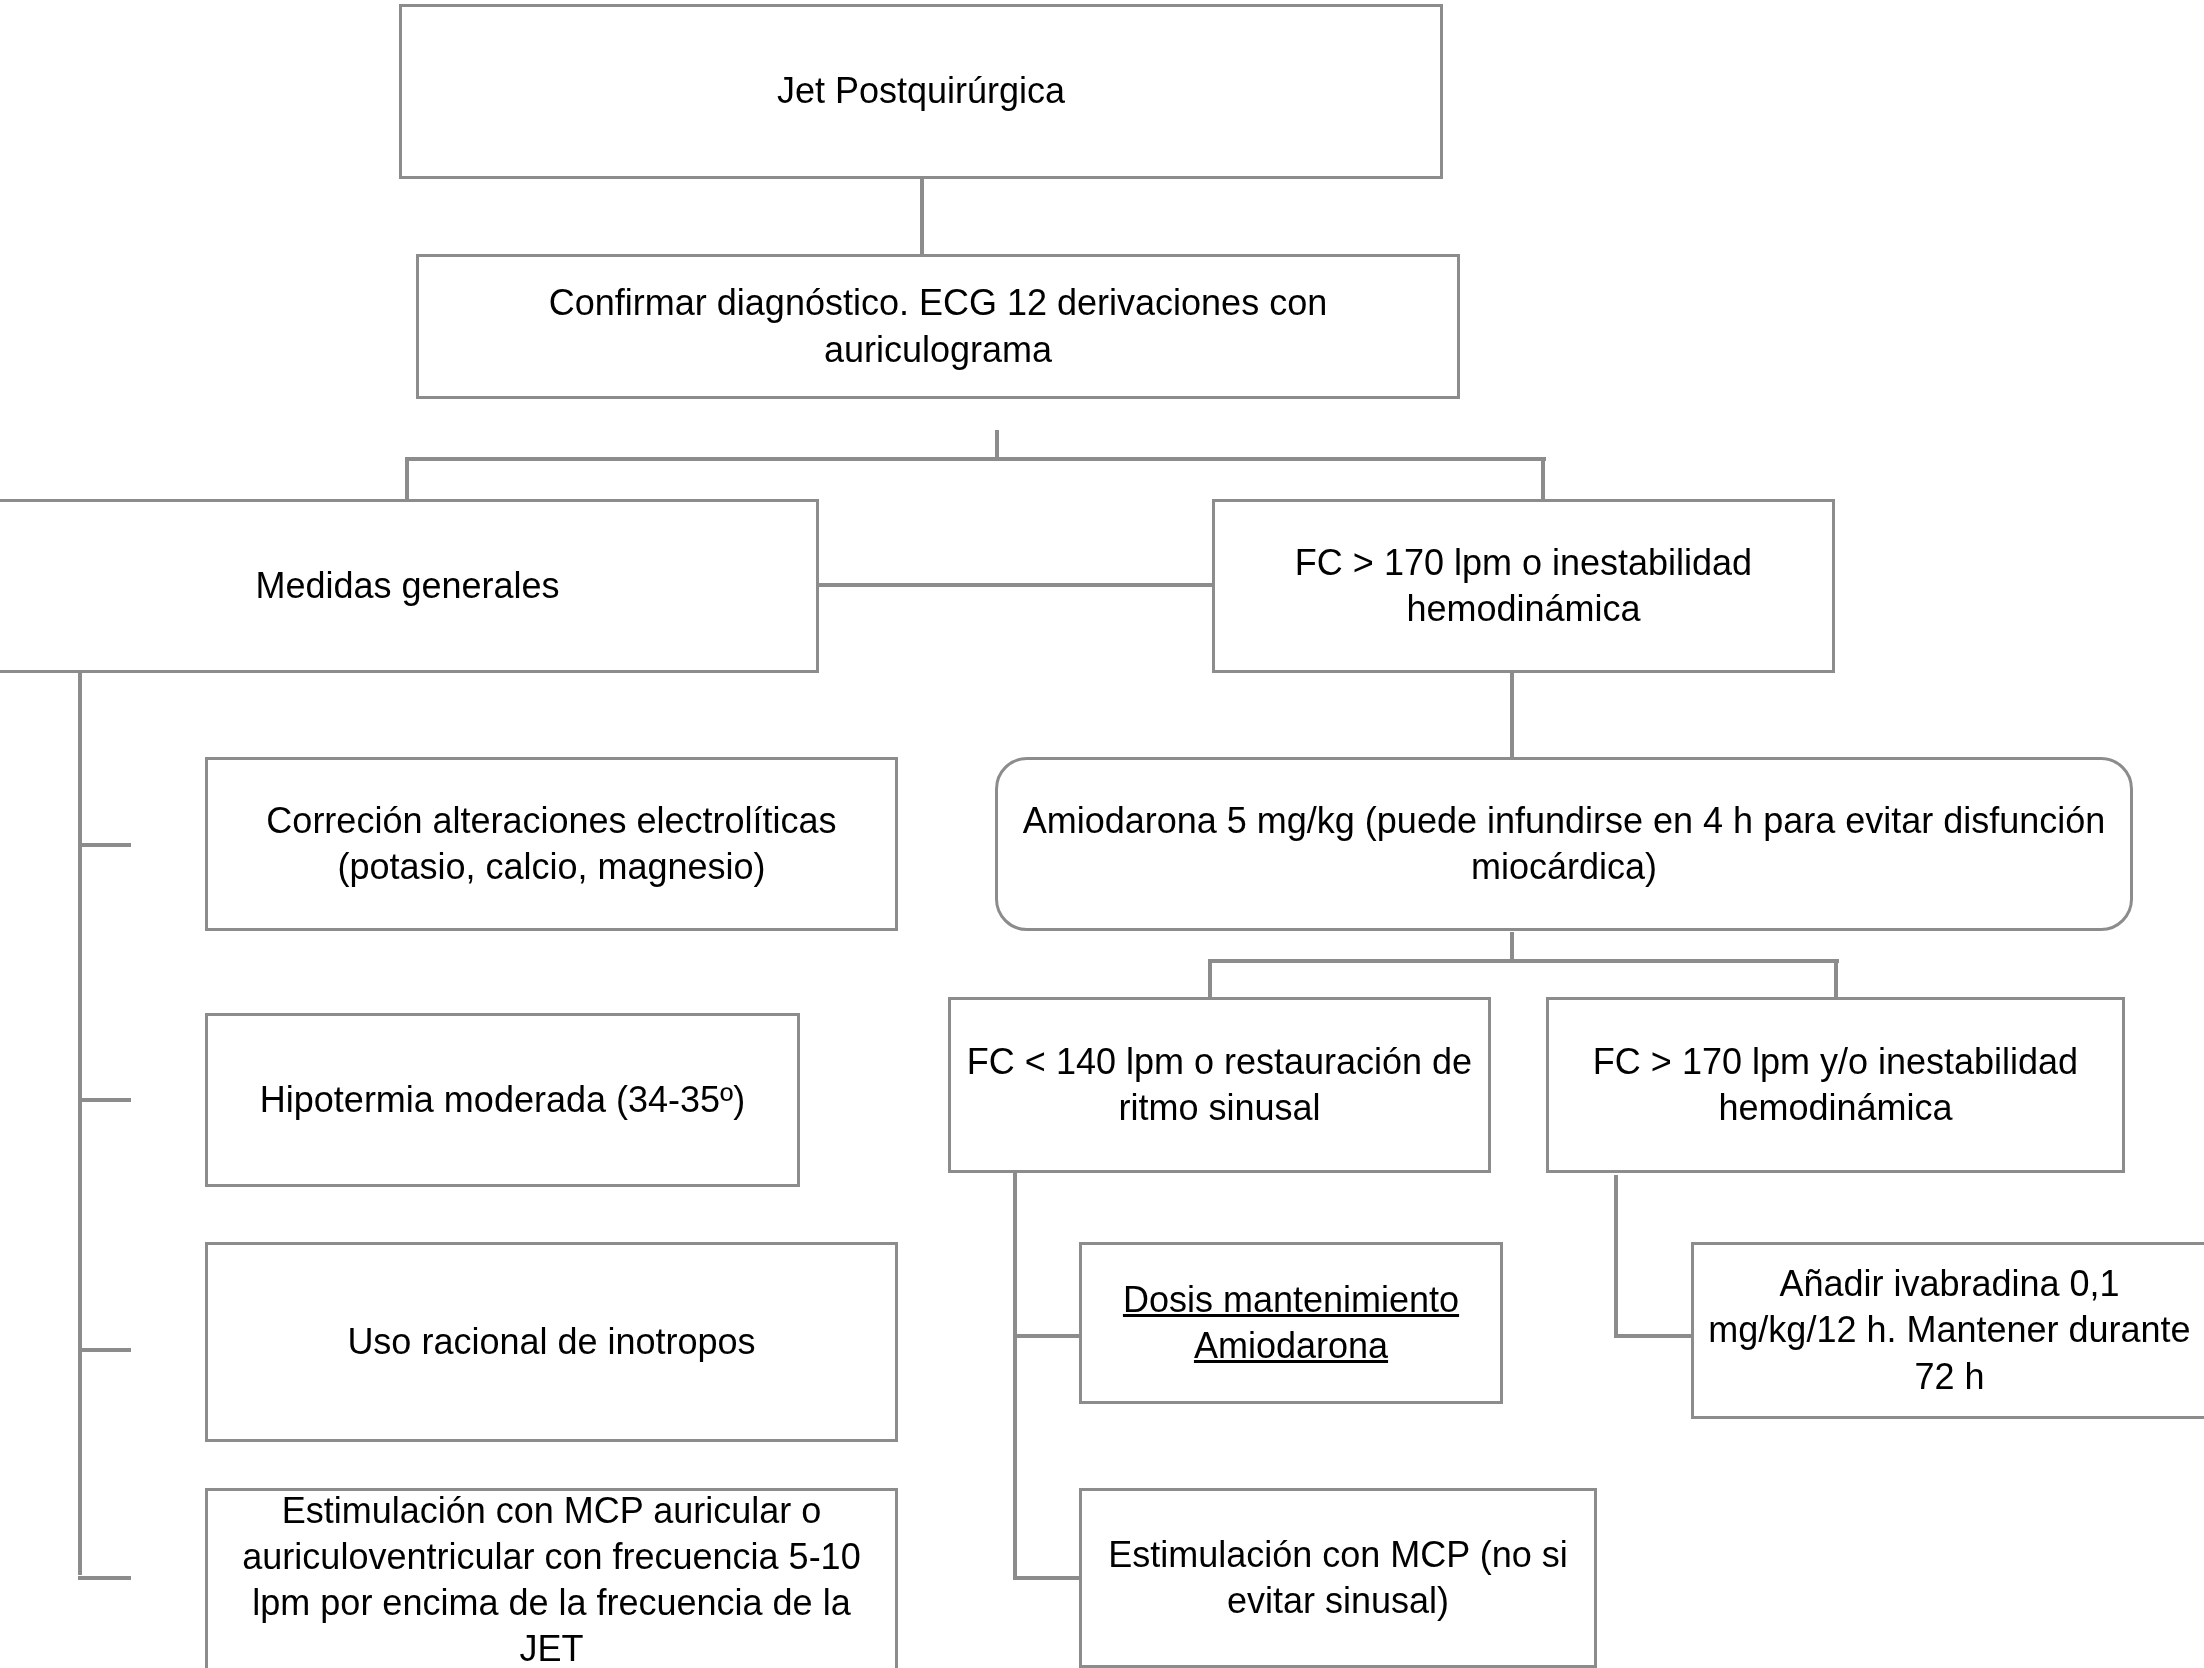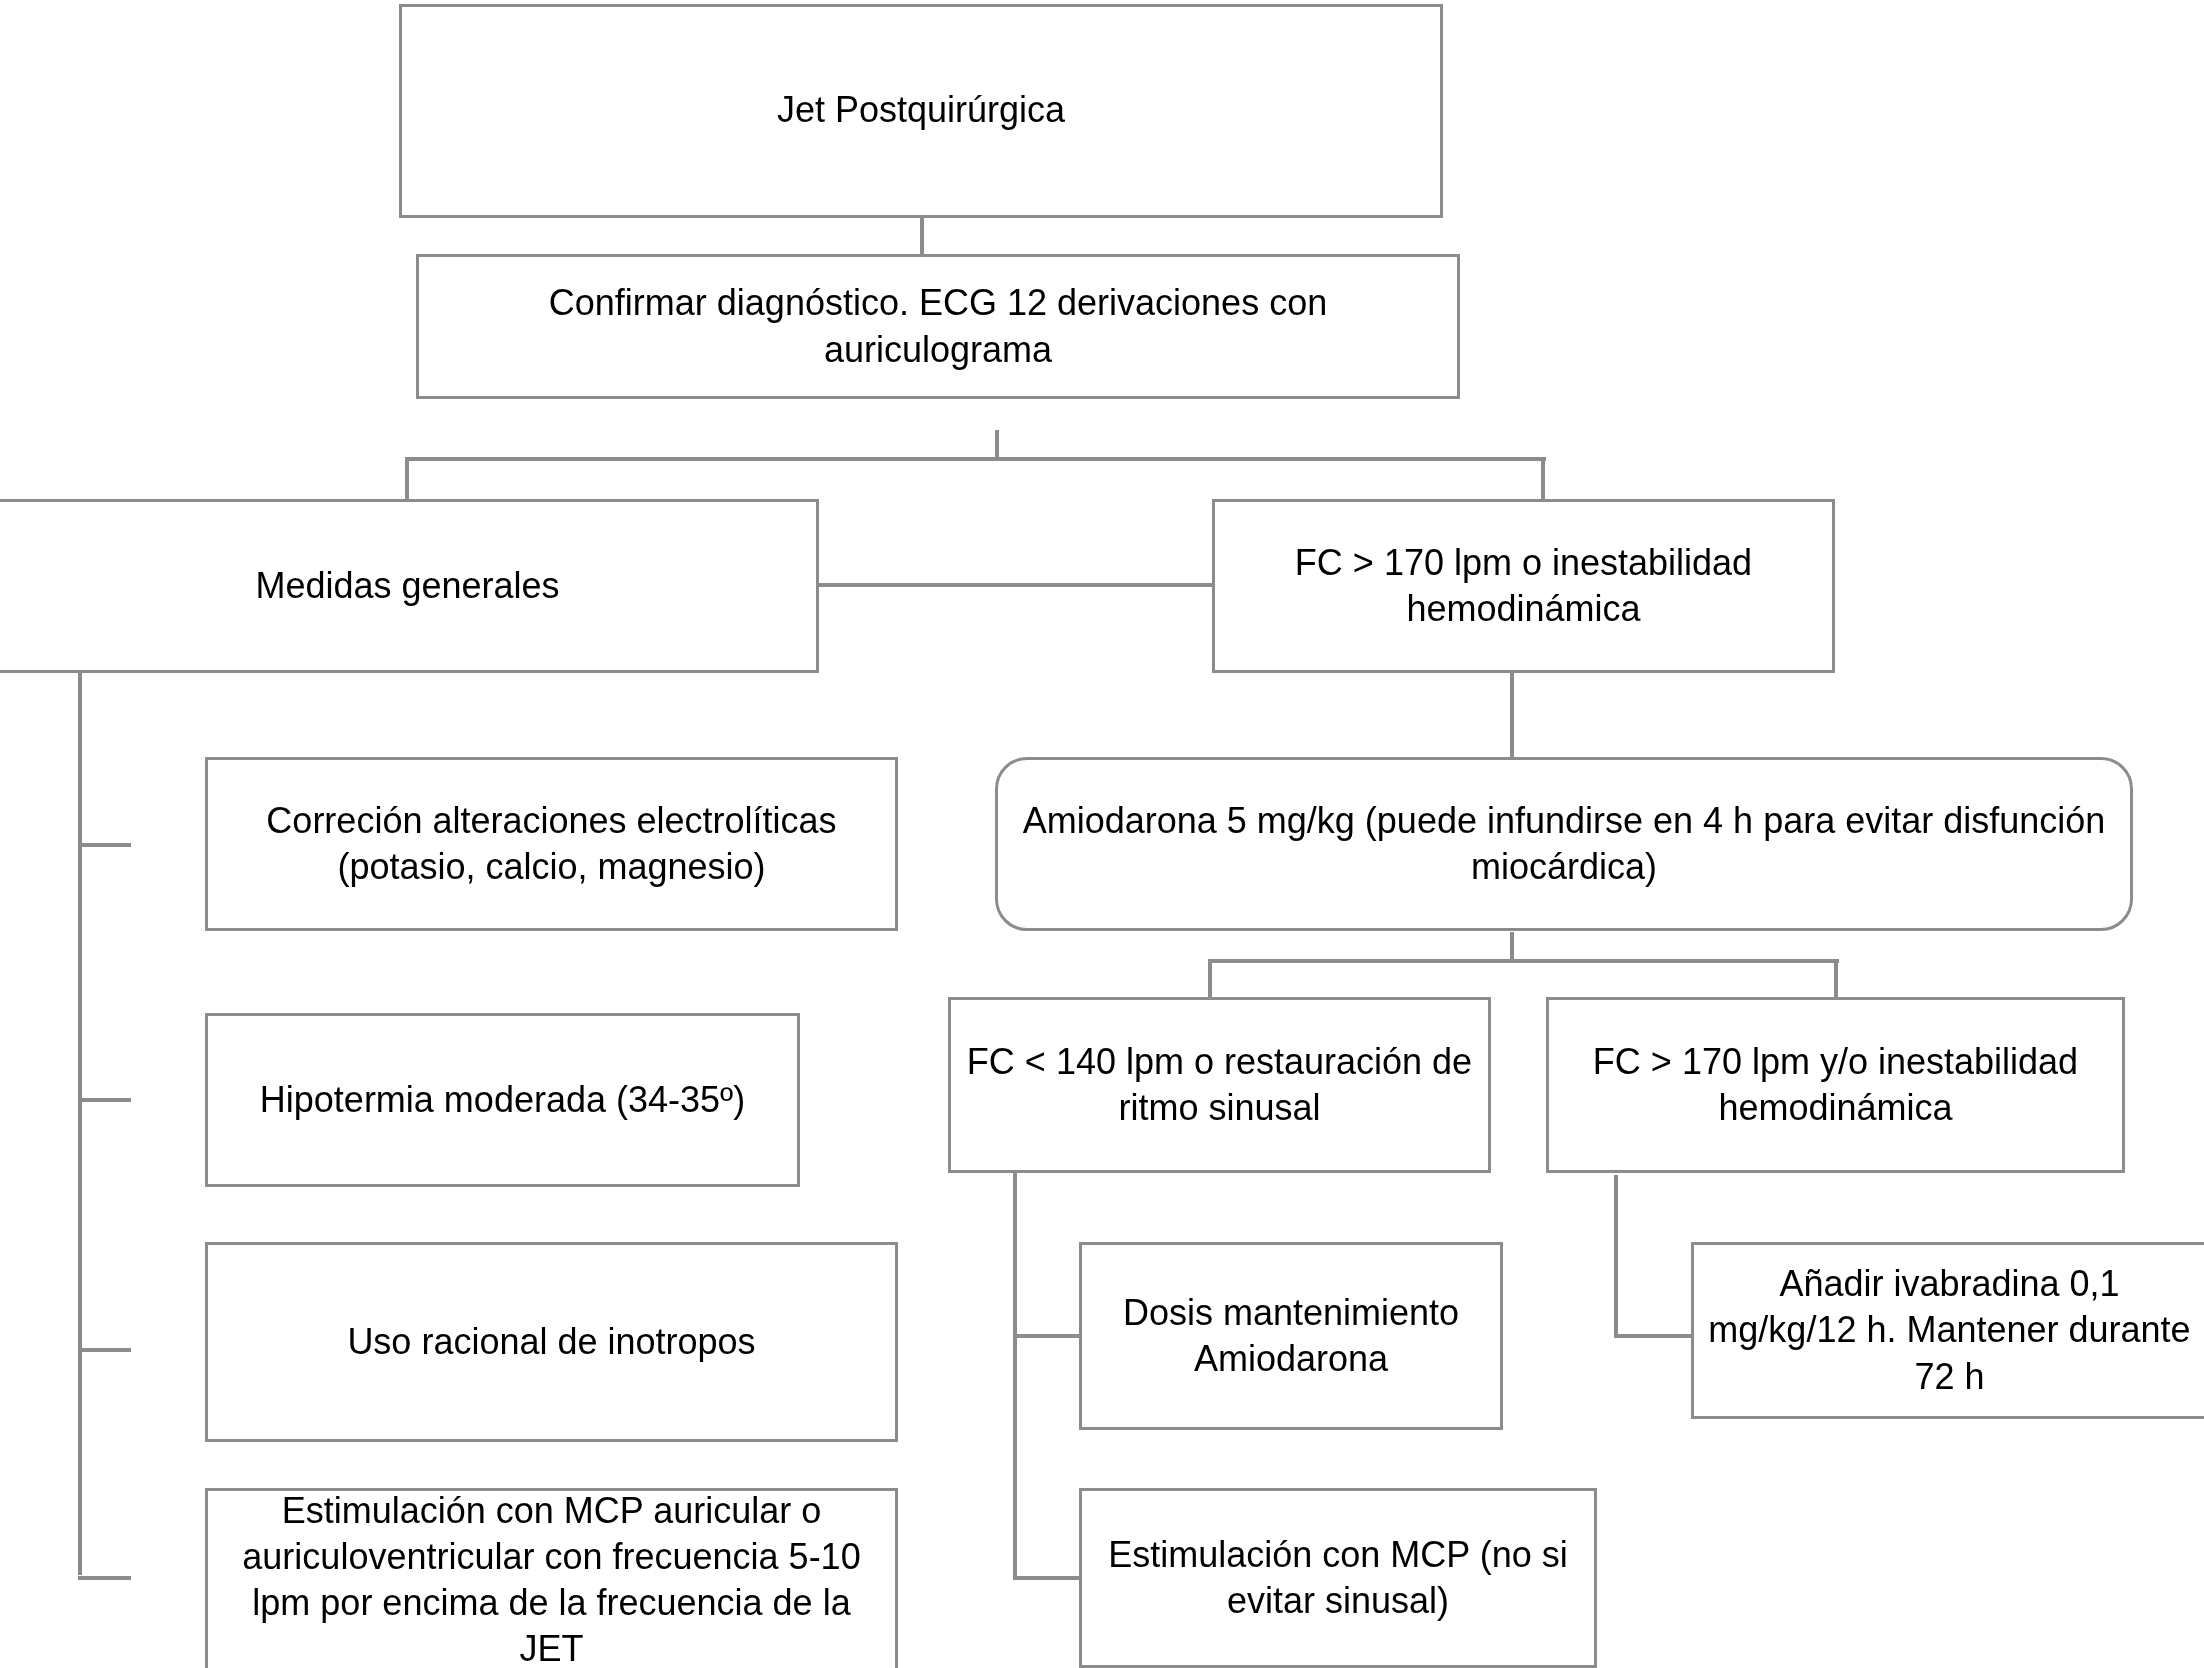--- a/index.html
+++ b/index.html
@@ -71,21 +71,21 @@
   <div class="edge v" style="left:1208px; top:959px; height:38px;"></div>
   <div class="edge v" style="left:1834px; top:959px; height:38px;"></div>
 
   <div class="edge v" style="left:1013px; top:1173px; height:406px;"></div>
   <div class="edge h" style="left:1013px; top:1334px; width:68px;"></div>
   <div class="edge h" style="left:1013px; top:1576px; width:68px;"></div>
 
   <div class="edge v" style="left:1614px; top:1175px; height:161px;"></div>
   <div class="edge h" style="left:1614px; top:1334px; width:78px;"></div>
 
-  <div class="node" style="left:399px; top:3.5px; width:1044px; height:214px;">
+  <div class="node" style="left:399px; top:3.5px; width:1044px; height:175px;">
     <span class="label">Jet Postquirúrgica</span>
   </div>
 
   <div class="node" style="left:399px; top:254px; width:1044px; height:145px;margin-left:17px;">
     <span class="label">Confirmar diagnóstico. ECG 12 derivaciones con auriculograma</span>
   </div>
 
   <div class="node" style="left:-3.5px; top:499px; width:822px; height:174px;">
     <span class="label">Medidas generales</span>
   </div>
@@ -111,21 +111,21 @@
   </div>
 
   <div class="node" style="left:1546px; top:997px; width:579px; height:176px;">
     <span class="label">FC &gt; 170 lpm y/o inestabilidad hemodinámica</span>
   </div>
 
   <div class="node" style="left:205px; top:1242px; width:693px; height:200px;">
     <span class="label">Uso racional de inotropos</span>
   </div>
 
-  <div class="node" style="left:1079px; top:1242px; width:424px; height:188px;">
+  <div class="node" style="left:1079px; top:1242px; width:424px; height:162px;text-decoration:underline;">
     <span class="label">Dosis mantenimiento Amiodarona</span>
   </div>
 
   <div class="node" style="left:1691px; top:1242px; width:517px; height:177px;">
     <span class="label">Añadir ivabradina 0,1 mg/kg/12 h. Mantener durante 72 h</span>
   </div>
 
   <div class="node" style="left:205px; top:1488px; width:693px; height:184px;">
     <span class="label">Estimulación con MCP auricular o auriculoventricular con frecuencia 5-10 lpm por encima de la frecuencia de la JET</span>
   </div>

